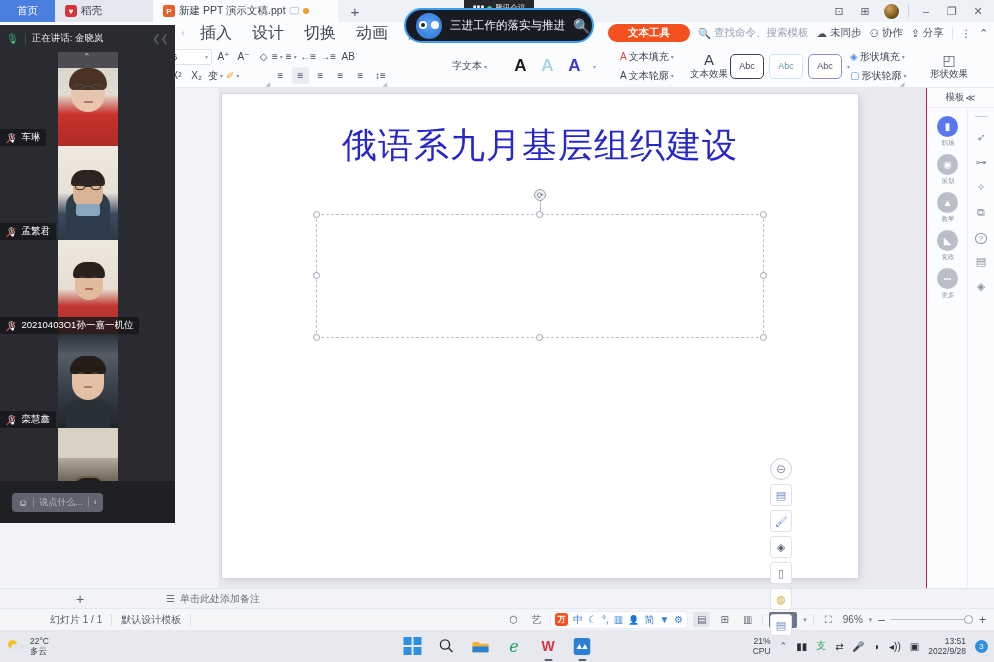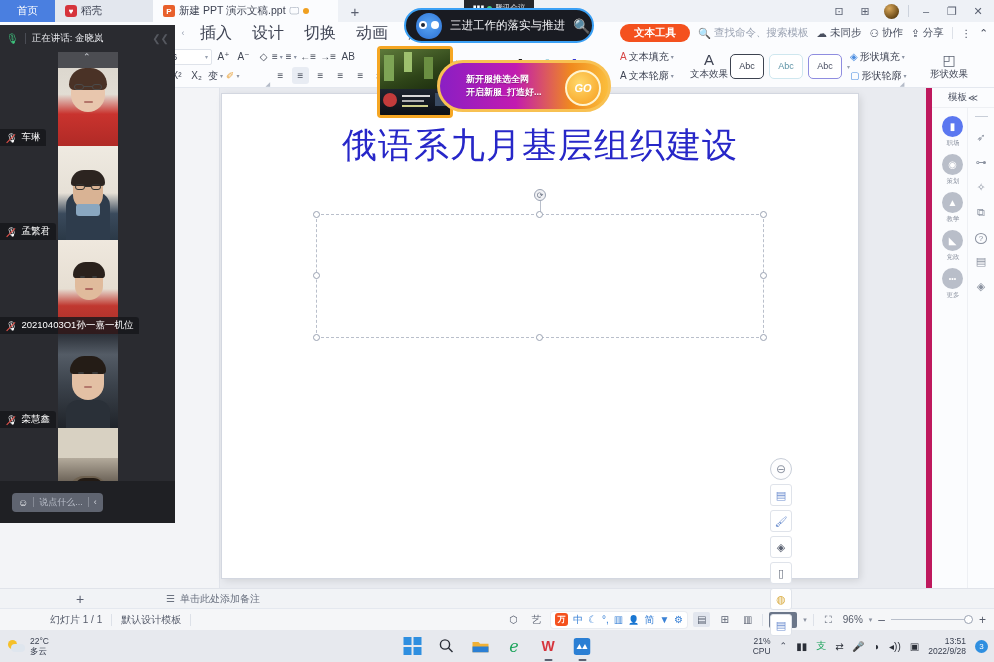--- a/index.html
+++ b/index.html
@@ -41,21 +41,21 @@
   .avatar-top { width:15px; height:15px; border-radius:50%;
                 background:radial-gradient(circle at 35% 30%, #d9a85a, #6b4a18 70%, #2b1c06); }
 
   
   .menurow { position:absolute; left:0; top:22px; width:994px; height:22px; background:#fbfcfe;
              display:flex; align-items:center; }
   .menu-collapse { width:14px; text-align:center; font-size:9px; color:#9aa2b2; margin-left:176px;}
   .menu-item { font-size:16px; color:#3f4454; padding:0 10px; line-height:22px; }
   .menu-right { position:absolute; right:6px; top:0; height:22px; display:flex; align-items:center; gap:8px; }
   .tool-pill { font-size:10.5px; color:#e8602c; padding:0 5px; }
-  .tool-pill.active { background:#f4511e; color:#fff; border-radius:9px; padding:2px 14px; font-weight:bold;margin-left:35px;}
+  .tool-pill.active { background:#f4511e; color:#fff; border-radius:9px; padding:2px 20px; font-weight:bold;margin-left:35px;}
   .find-box { display:flex; align-items:center; gap:3px; font-size:10.5px; color:#9aa2b2; }
   .mr-item { display:flex; align-items:center; gap:3px; font-size:10.5px; color:#4a5060; }
   .vsep { width:1px; height:12px; background:#dde1e8; }
 
   
   .ribbon { position:absolute; left:0; top:44px; width:994px; height:44px; background:#fbfcfe;
             border-bottom:1px solid #e4e8ef; }
   .rb-group { position:absolute; top:0; height:44px; display:flex; flex-direction:column;
               justify-content:center; }
   .rb-line { display:flex; align-items:center; gap:3px; height:19px; }
@@ -110,21 +110,21 @@
   .rot-stem { position:absolute; left:50%; top:-14px; width:1px; height:14px; background:#b9bfcb; }
 
   .sidetools { position:absolute; left:770px; top:370px; width:22px; display:flex; flex-direction:column;
                gap:4px; z-index:30; }
   .st-btn { width:22px; height:22px; border:1px solid #dfe3ea; background:#fff; border-radius:3px;
             display:flex; align-items:center; justify-content:center; font-size:11px; color:#5b6272; }
   .st-btn.round { border-radius:50%; border-color:#c8ced8; font-size:12px; color:#8c93a1; background:#fdfdfe;}
 
   
   .tplpane { position:absolute; right:0; top:88px; width:68px; height:500px; background:#fbfcfe;
-             border-left:6px solid #be185d; }
+             border-left:1px solid #be185d; }
   .tpl-hd { height:20px; display:flex; align-items:center; justify-content:center; font-size:9.5px;
             color:#4a5060; gap:1px; border-bottom:1px solid #eef0f4; }
   .tpl-col { position:absolute; left:0; top:20px; width:41px; padding-top:8px;
              display:flex; flex-direction:column; align-items:center; gap:6px; }
   .tpl-item { display:flex; flex-direction:column; align-items:center; gap:1px; }
   .tpl-circ { width:21px; height:21px; border-radius:50%; background:#b9bec9; color:#fff; font-size:10px;
               display:flex; align-items:center; justify-content:center; }
   .tpl-circ.on { background:#5b77f0; }
   .tpl-lb { font-size:7px; color:#8b92a0; transform:scale(.92); }
   .tpl-right { position:absolute; right:0; top:20px; width:27px; border-left:1px solid #eef0f4;
@@ -476,43 +476,20 @@
       <div class="rb-group" style="left:930px;">
         <div class="rb-line" style="height:38px;">
           <div class="rb-cb" style="flex-direction:column;gap:0;">
             <span style="font-size:14px;color:#5b6272;">◰</span>
             <span style="font-size:9.5px;font-family:Liberation Serif, serif;">形状效果</span>
           </div>
         </div>
       </div>
     </div>
 
-    <div class="ad">
-      <div class="ad-img">
-        <i style="left:0;top:0;width:70px;height:42px;background:linear-gradient(160deg,#5e7a3a,#2e4418 60%,#1a2a0e);"></i>
-        <i style="left:4px;top:6px;width:10px;height:26px;background:#7ea455;"></i>
-        <i style="left:24px;top:3px;width:8px;height:20px;background:#9ec06e;"></i>
-        <i style="left:44px;top:8px;width:9px;height:22px;background:#6b8f42;"></i>
-        <i style="left:0;top:40px;width:70px;height:26px;background:linear-gradient(180deg,#1d2530,#0d1016);"></i>
-        <i style="left:3px;top:44px;width:14px;height:14px;border-radius:50%;background:#c23b3b;"></i>
-        <i style="left:22px;top:46px;width:28px;height:2px;background:#d8d8d8;"></i>
-        <i style="left:22px;top:51px;width:22px;height:2px;background:#b0b0b0;"></i>
-        <i style="left:22px;top:56px;width:26px;height:2px;background:#cfcf8a;"></i>
-        <i style="left:55px;top:44px;width:13px;height:13px;background:#3a4b63;"></i>
-      </div>
-      <div class="ad-pill">
-        <div>
-          <div class="ad-text">新开服推选全网</div>
-          <div class="ad-text">开启新服_打造好...</div>
-        </div>
-        <div class="ad-go">
-            <span>GO</span>
-          </div>
-      </div>
-    </div>
 
     <div class="workarea">
       <div class="thumbpane"></div>
 
       <div class="slidecanvas">
         <div class="slide-title">俄语系九月基层组织建设</div>
 
         <div class="tbox">
           <div class="rot-stem"></div>
           <div class="rot">⟳</div>

